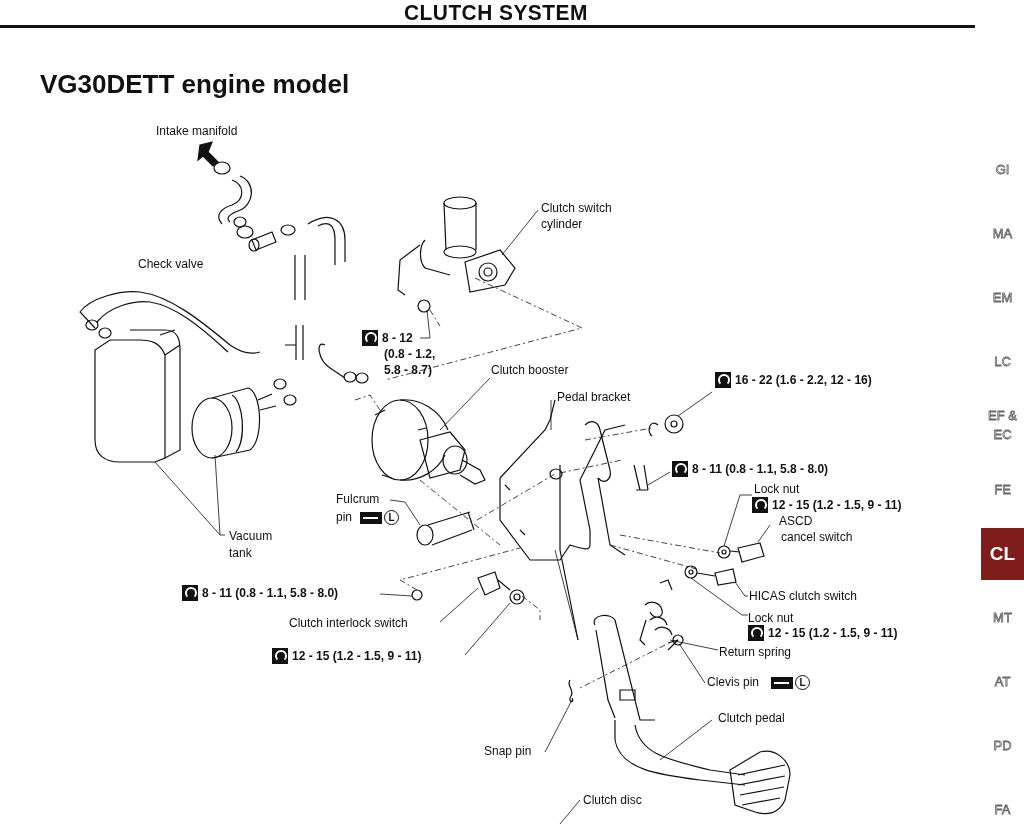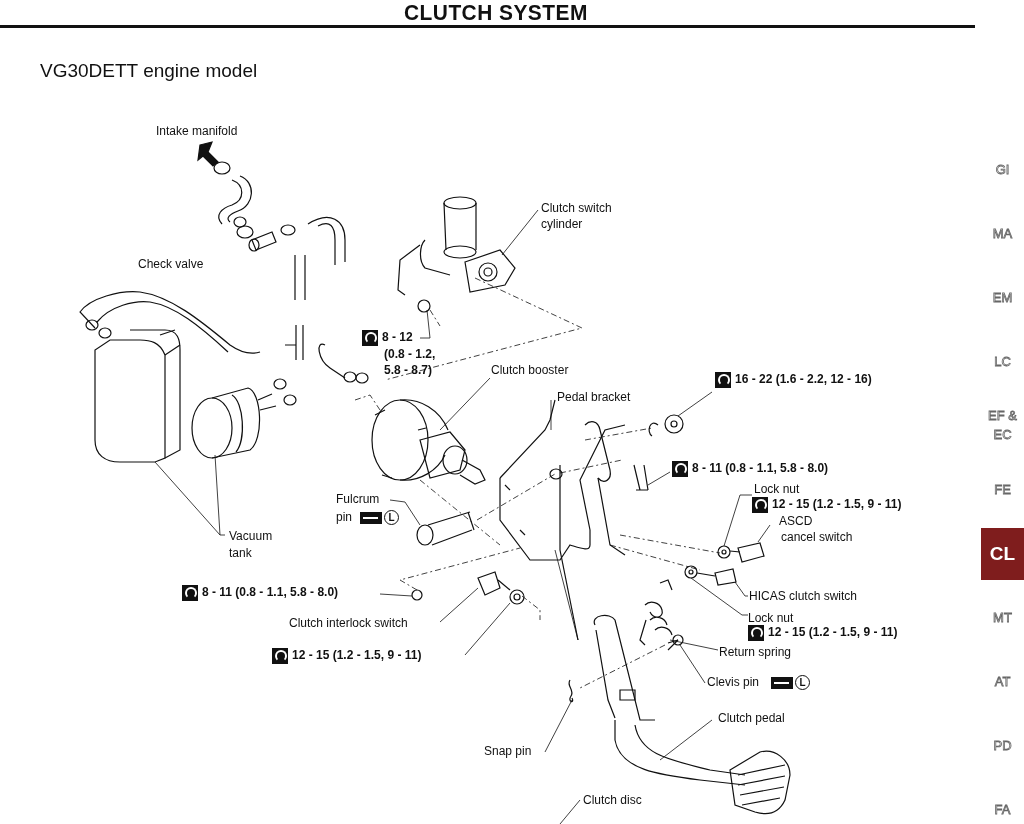--- a/index.html
+++ b/index.html
@@ -1,23 +1,23 @@
 <!DOCTYPE html>
 <html><head>
 <meta charset="utf-8">
 <style>
   html, body { margin:0; padding:0; background:#fff; }
   body { width:1024px; height:824px; position:relative; overflow:hidden; font-family:"Liberation Sans", sans-serif; color:#111; }
   .page-title { position:absolute; left:404px; top:0px; font-size:22px; font-weight:bold; letter-spacing:0.5px; transform:scaleX(0.95); transform-origin:left top; }
   .title-rule { position:absolute; left:0; top:25px; width:975px; height:3px; background:#111; }
-  .subtitle { position:absolute; left:40px; top:60px; font-size:19px; font-weight:normal; }
+  .subtitle { position:absolute; left:40px; top:69px; font-size:26px; font-weight:bold; }
   .tab { position:absolute; left:981px; width:43px; text-align:center; font-size:13px; color:#fff; -webkit-text-stroke:0.8px #666; font-weight:normal; line-height:20px; }
   .tab.active { background:#7f1d1d; color:#fff; -webkit-text-stroke:0; font-weight:bold; height:52px; line-height:52px; top:528px; font-size:19px; }
   .label { position:absolute; font-size:12px; white-space:nowrap; line-height:15px; }
-  .torque { position:absolute; font-size:12px; font-weight:bold; white-space:nowrap; line-height:15px; display:flex; align-items:flex-start; gap:4px; }
+  .torque { position:absolute; font-size:12px; font-weight:bold; white-space:nowrap; line-height:15px; display:flex; align-items:center; gap:4px; }
   .wrench { display:inline-block; width:16px; height:16px; background:#111; position:relative; }
   .wrench::after { content:""; position:absolute; left:3px; top:2px; width:8px; height:8px; border:2px solid #fff; border-radius:50%; border-bottom-color:transparent; }
   .lube { display:inline-flex; align-items:center; gap:2px; }
   .lube-box { display:inline-block; width:22px; height:12px; background:#111; position:relative; }
   .lube-box::after { content:""; position:absolute; left:3px; top:5px; width:15px; height:2px; background:#fff; }
   .lube-l { display:inline-block; width:13px; height:13px; border:1.5px solid #111; border-radius:50%; font-size:10px; line-height:13px; text-align:center; font-weight:bold; }
   svg.diagram { position:absolute; left:0; top:0; }
   svg.diagram * { fill:none; stroke:#111; stroke-width:1.2; }
   svg.diagram .thin { stroke-width:0.8; }
   svg.diagram .dash { stroke-dasharray:6 3 2 3; stroke-width:0.8; }

